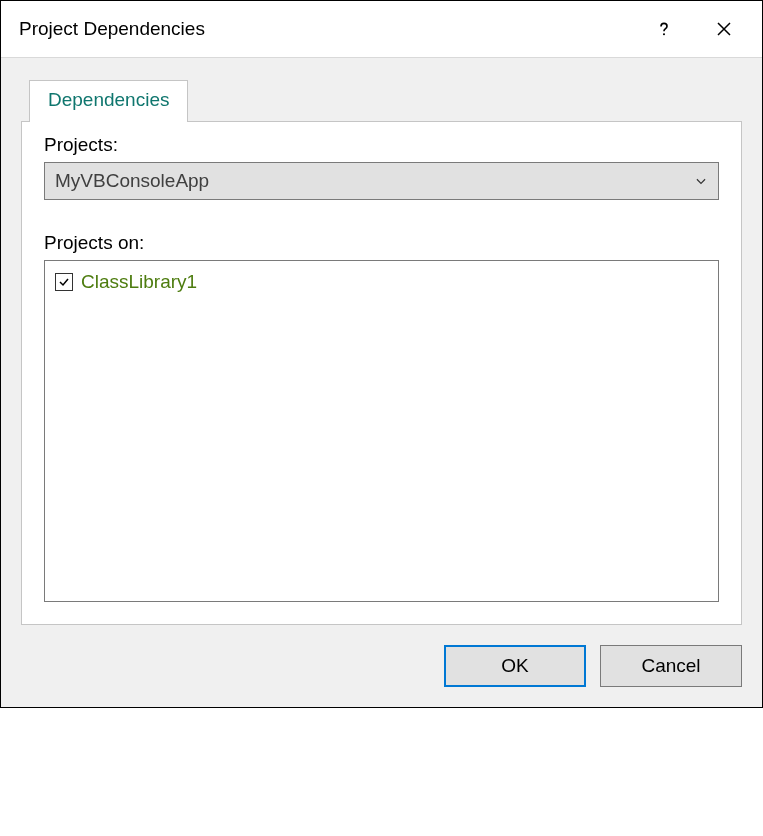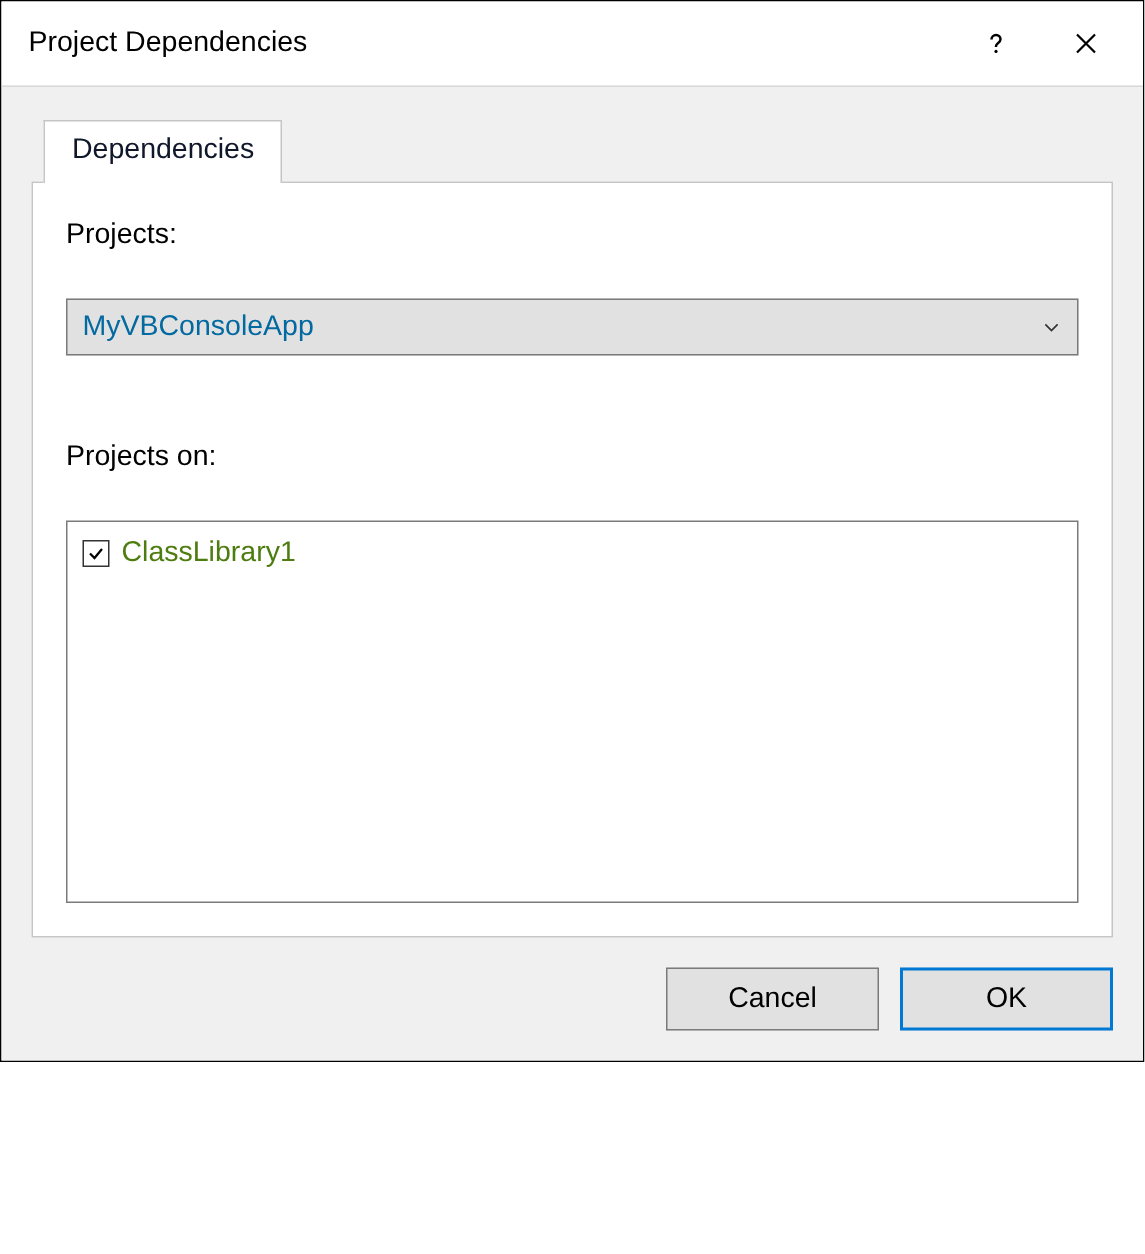--- a/index.html
+++ b/index.html
@@ -57,61 +57,60 @@
     .tabstrip {
       display: flex;
       align-items: flex-end;
       margin-left: 8px;
       position: relative;
       z-index: 2;
     }
     .tab {
       padding: 8px 18px 10px 18px;
       font-size: 19px;
-      color: #0f172a;
+      color: #0f766e;
       border: 1px solid #c5c5c5;
       border-bottom: none;
       background: #f0f0f0;
       margin-right: 0;
       position: relative;
     }
     .tab.active {
       background: #fff;
       border-color: #c5c5c5;
       margin-bottom: -1px;
       padding-bottom: 11px;
     }
     .tab.inactive {
       border-left: none;
       background: #f0f0f0;
     }
     .tabpanel {
       flex: 1;
       background: #fff;
       border: 1px solid #c5c5c5;
-      padding: 24px 22px 22px 22px;
+      padding: 12px 22px 22px 22px;
       display: flex;
       flex-direction: column;
-      gap: 25px;
     }
     .label {
       font-size: 19px;
       color: #000;
       margin-bottom: 6px;
     }
     .combo {
       display: flex;
       align-items: center;
       justify-content: space-between;
       height: 38px;
       border: 1px solid #7a7a7a;
       background: #e1e1e1;
       padding: 0 10px 0 10px;
       font-size: 19px;
-      color: #0369a1;
+      color: #404040;
       margin-bottom: 32px;
     }
     .combo .chev {
       width: 14px;
       height: 14px;
     }
     .listbox {
       flex: 1;
       border: 1px solid #7a7a7a;
       background: #fff;
@@ -209,23 +208,23 @@
               <path fill="none" stroke="#000" stroke-width="3" d="M4 12 L10 18 L20 6"></path>
             </svg>
           </span>
           <span>ClassLibrary1</span>
         </div>
       </div>
 
     </div>
 
     <div class="button-row">
+      <div class="btn primary">
+        <span>OK</span>
+      </div>
       <div class="btn">
         <span>Cancel</span>
       </div>
-      <div class="btn primary">
-        <span>OK</span>
-      </div>
     </div>
 
   </div>
 
 </div>
 
 </body></html>

